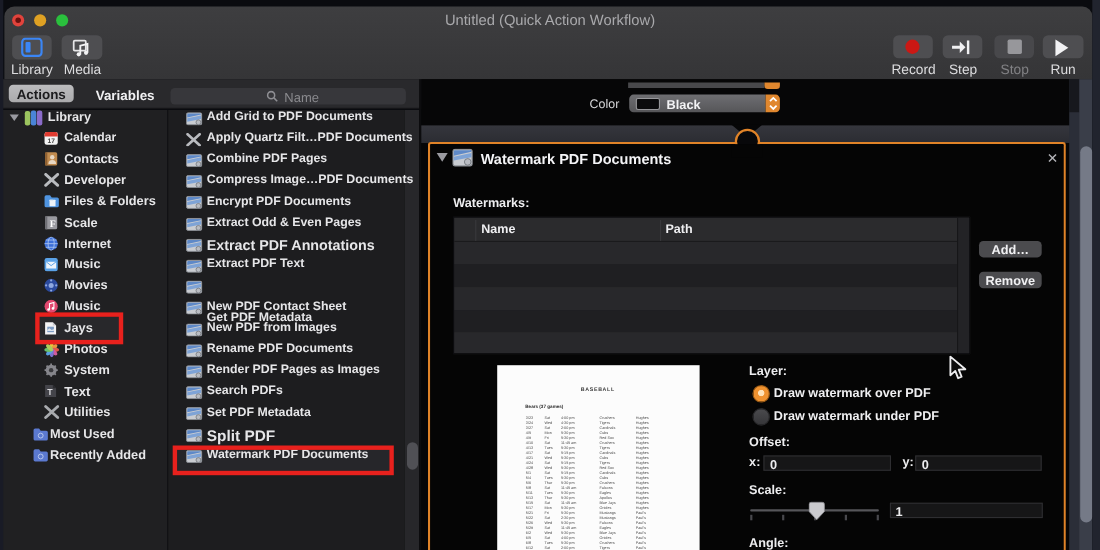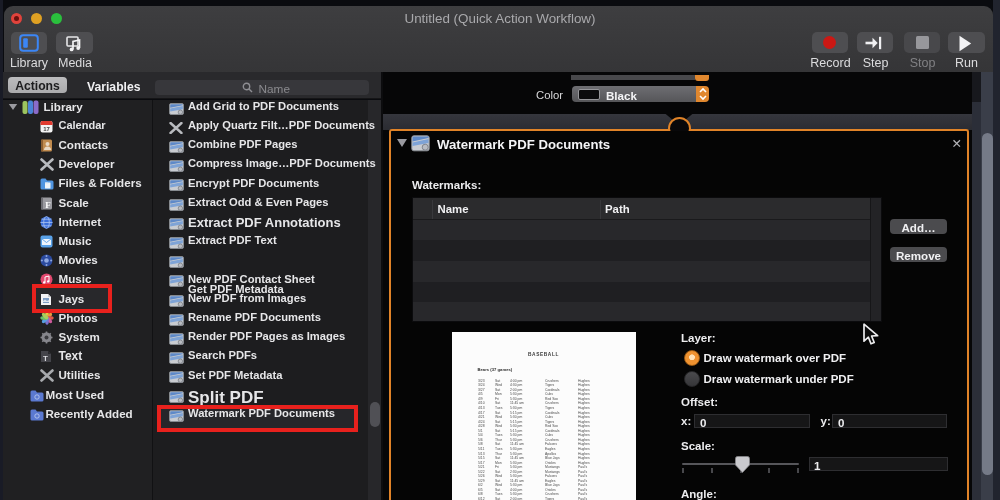--- a/index.html
+++ b/index.html
@@ -301,21 +301,21 @@
           <path d="M1.2 5.6 L13.8 3 V6.2 L1.2 8.6 Z" fill="#7ea3d6"></path>
           <circle cx="11.4" cy="9.2" r="2.2" fill="#b9bcc2" stroke="#71757c" stroke-width="0.7"></circle>
         </svg></div>
       <div class="abs" style="left:188px;top:368.5px;color:#e6e6e8;font-size:11.2px;font-weight:700;white-space:nowrap;">Set PDF Metadata</div>
       <div class="abs" style="left:169px;top:388.5px;"><svg width="15" height="12" viewBox="0 0 15 12">
           <rect x="0.5" y="0.5" width="14" height="11" rx="1.5" fill="#c9ccd1" stroke="#888c92" stroke-width="0.9"></rect>
           <path d="M1.2 4.8 L13.8 2.2 V1.8 A1 1 0 0 0 12.8 1.2 H2.2 A1 1 0 0 0 1.2 2.2 Z" fill="#5e89c8"></path>
           <path d="M1.2 5.6 L13.8 3 V6.2 L1.2 8.6 Z" fill="#7ea3d6"></path>
           <circle cx="11.4" cy="9.2" r="2.2" fill="#b9bcc2" stroke="#71757c" stroke-width="0.7"></circle>
         </svg></div>
-      <div class="abs" style="left:188px;top:387.7px;color:#e6e6e8;font-size:17px;font-weight:700;white-space:nowrap;">Split PDF</div>
+      <div class="abs" style="left:188px;top:387.7px;color:#e6e6e8;font-size:14px;font-weight:700;white-space:nowrap;">Split PDF</div>
       <div class="abs" style="left:169px;top:407.7px;"><svg width="15" height="12" viewBox="0 0 15 12">
           <rect x="0.5" y="0.5" width="14" height="11" rx="1.5" fill="#c9ccd1" stroke="#888c92" stroke-width="0.9"></rect>
           <path d="M1.2 4.8 L13.8 2.2 V1.8 A1 1 0 0 0 12.8 1.2 H2.2 A1 1 0 0 0 1.2 2.2 Z" fill="#5e89c8"></path>
           <path d="M1.2 5.6 L13.8 3 V6.2 L1.2 8.6 Z" fill="#7ea3d6"></path>
           <circle cx="11.4" cy="9.2" r="2.2" fill="#b9bcc2" stroke="#71757c" stroke-width="0.7"></circle>
         </svg></div>
       <div class="abs" style="left:188px;top:406.9px;color:#e6e6e8;font-size:11.2px;font-weight:700;white-space:nowrap;">Watermark PDF Documents</div>
     </div>
 
   <div class="abs" style="left:31.5px;top:284px;width:80px;height:28.5px;border:4px solid #e8211d;"></div>

